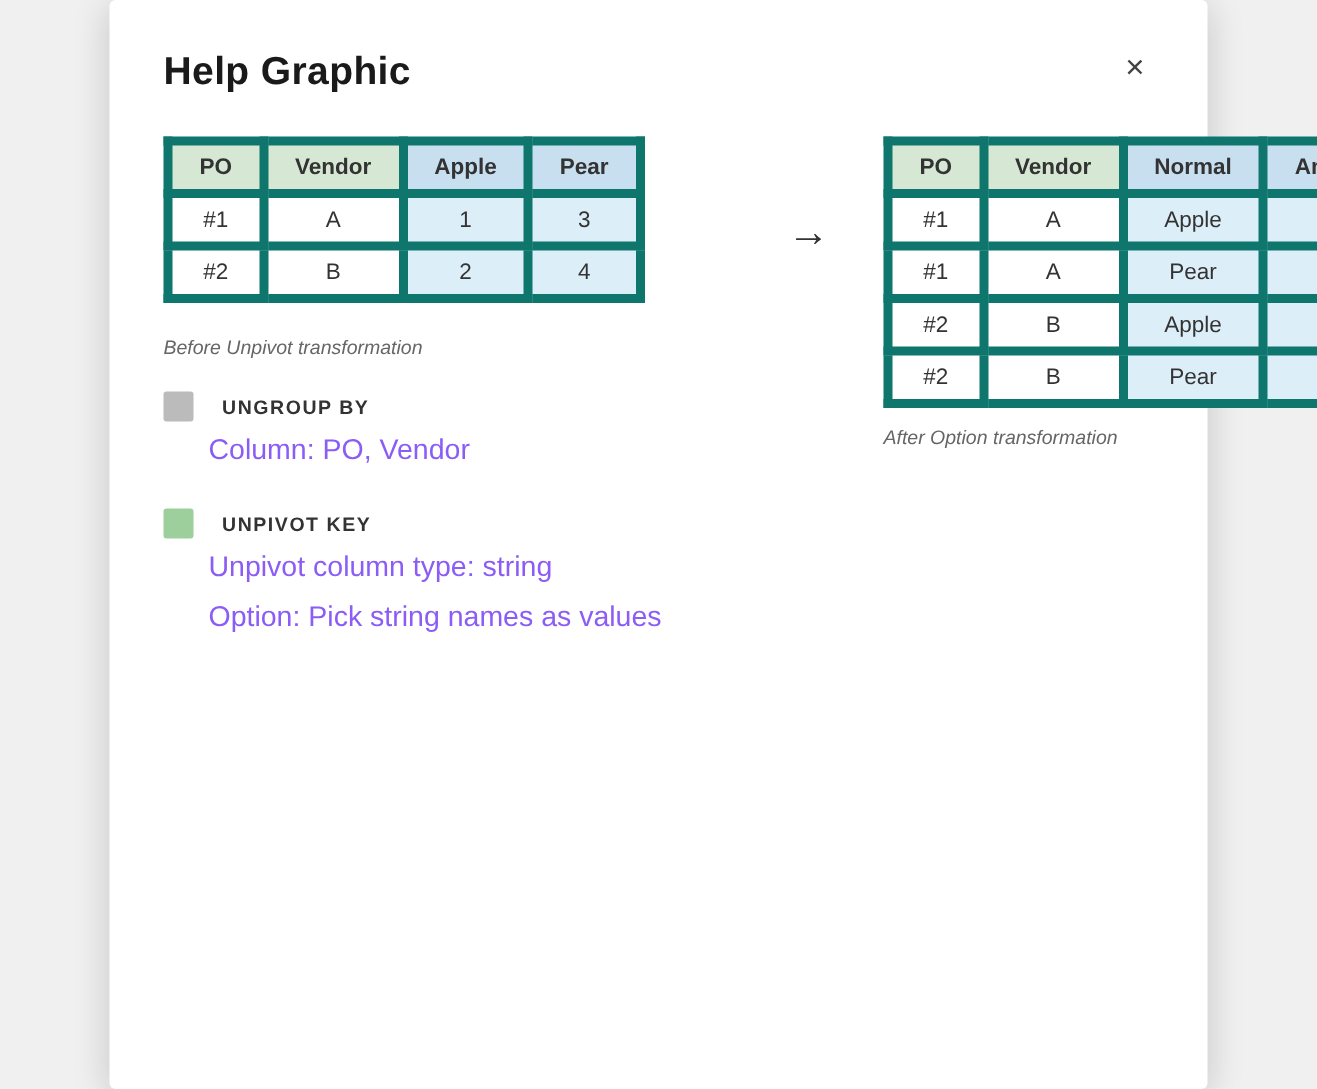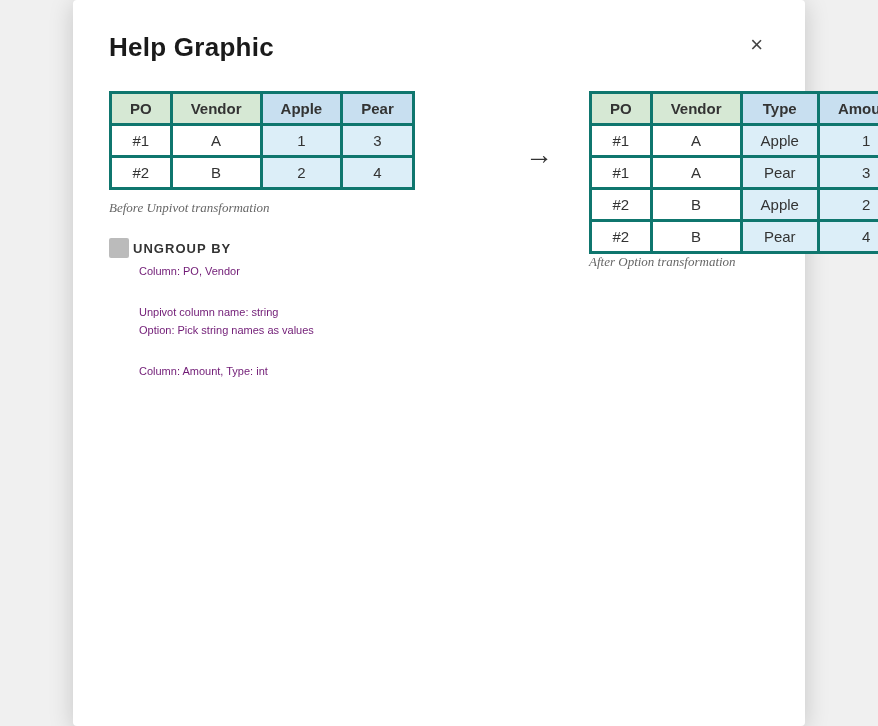--- a/index.html
+++ b/index.html
@@ -66,21 +66,21 @@
       flex-direction: column;
       align-items: flex-start;
     }
     table.data-table {
       border-collapse: collapse;
       font-size: 15px;
     }
     table.data-table th, table.data-table td {
       padding: 6px 18px;
       text-align: center;
-      border: 3px solid #0f766e;
+      border: 6px solid #0f766e;
     }
     table.data-table thead th {
       background: #d6e8d4;
       font-weight: 600;
       color: #333;
     }
     table.data-table thead th.blue-col {
       background: #c8dff0;
     }
     table.data-table tbody td {
@@ -90,58 +90,57 @@
     table.data-table tbody td.blue-col {
       background: #dceef8;
     }
     table.data-table tbody tr:nth-child(2) td {
       border-top: 1px dashed #bbb;
     }
     .caption {
       font-style: italic;
       font-size: 13px;
       color: #666;
-      margin-top: 0;
-      font-family: Liberation Serif, serif;
+      margin-top: 12px;
     }
     .arrow {
       font-size: 28px;
       color: #333;
       margin-top: -10px;
       line-height: 1;
     }
     
     .legend-section {
       margin-top: 22px;
     }
     .legend-title-row {
       display: flex;
       align-items: center;
-      gap: 4px;
+      gap: 19px;
       margin-bottom: 4px;
     }
     .legend-box {
       width: 20px;
       height: 20px;
       border-radius: 2px;
       flex-shrink: 0;
     }
     .legend-box.gray { background: #9e9e9e; opacity: 0.7; }
     .legend-box.green { background: #7bbf7b; opacity: 0.75; }
     .legend-box.blue { background: #7eb8d4; opacity: 0.75; }
     .legend-title {
       font-size: 13px;
       font-weight: 700;
       letter-spacing: 0.08em;
       color: #333;
       text-transform: uppercase;
     }
     .legend-body {
-      font-size: 11px;
-      color: #701a75;
+      font-size: 19px;
+      color: #8b5cf6;
       margin-left: 30px;
       line-height: 1.7;
     }
   </style>
 </head>
 <body>
 
 <div class="dialog">
   <div class="dialog-header">
     <span class="dialog-title">Help Graphic</span>
@@ -186,45 +185,48 @@
         <div class="legend-title-row">
           <div class="legend-box gray"></div>
           <span class="legend-title">UNGROUP BY</span>
         </div>
         <div class="legend-body">
           <div>Column: PO, Vendor</div>
         </div>
       </div>
 
       <div class="legend-section">
+        <div class="legend-title-row">
+          <div class="legend-box green"></div>
+          <span class="legend-title">UNPIVOT KEY</span>
+        </div>
         <div class="legend-body">
-          <div>Unpivot column name: string</div>
+          <div>Unpivot column type: string</div>
           <div>Option: Pick string names as values</div>
         </div>
       </div>
 
       <div class="legend-section">
         <div class="legend-body">
-          <div>Column: Amount, Type: int</div>
         </div>
       </div>
     </div>
 
     <div style="display:flex;align-items:flex-start;padding-top:60px;">
       <span class="arrow">→</span>
     </div>
 
     <div class="right-panel">
       <div class="after-table-wrap">
         <table class="data-table">
           <thead>
             <tr>
               <th>PO</th>
               <th>Vendor</th>
-              <th class="blue-col">Type</th>
+              <th class="blue-col">Normal</th>
               <th class="blue-col">Amount</th>
             </tr>
           </thead>
           <tbody>
             <tr>
               <td>#1</td>
               <td>A</td>
               <td class="blue-col">Apple</td>
               <td class="blue-col">1</td>
             </tr>

